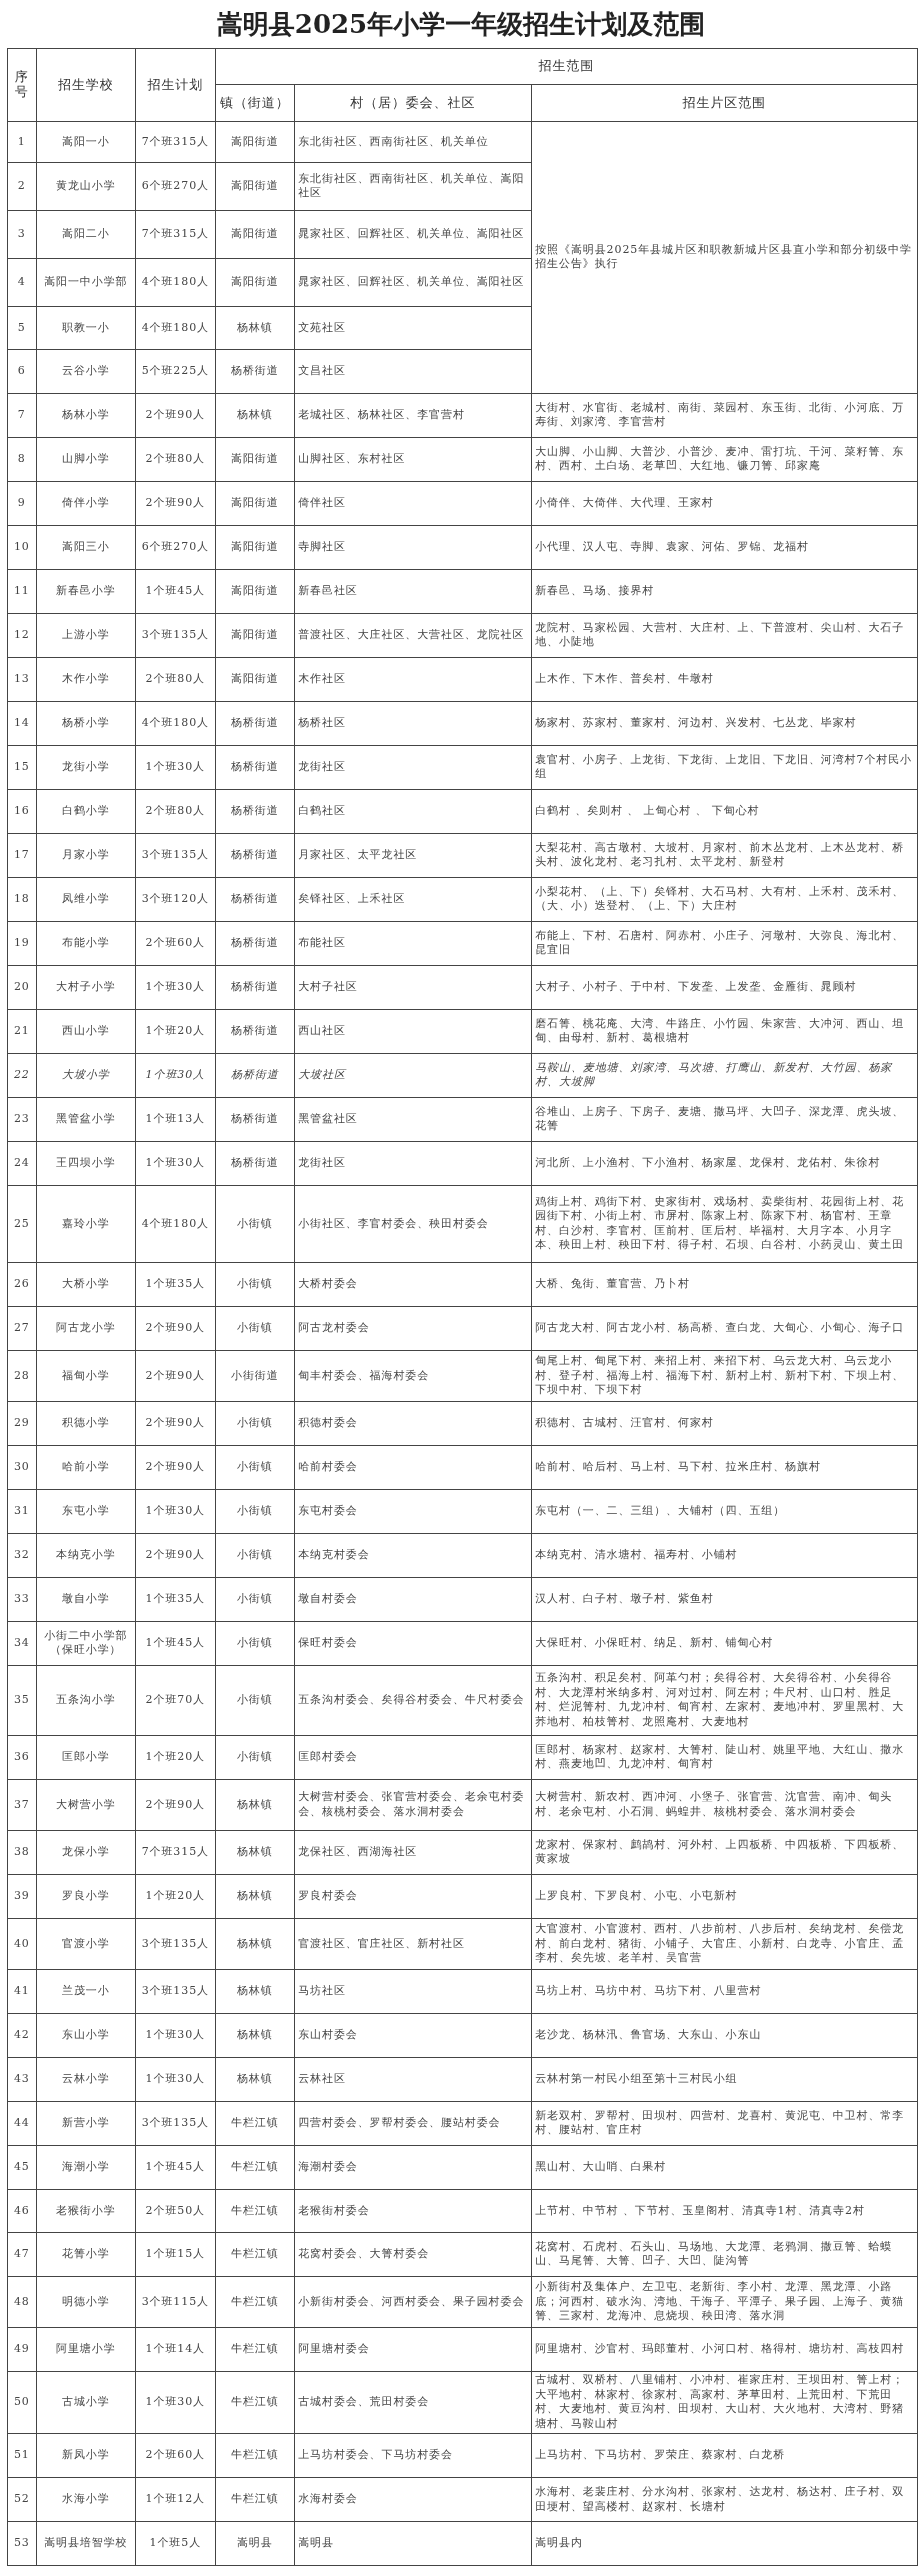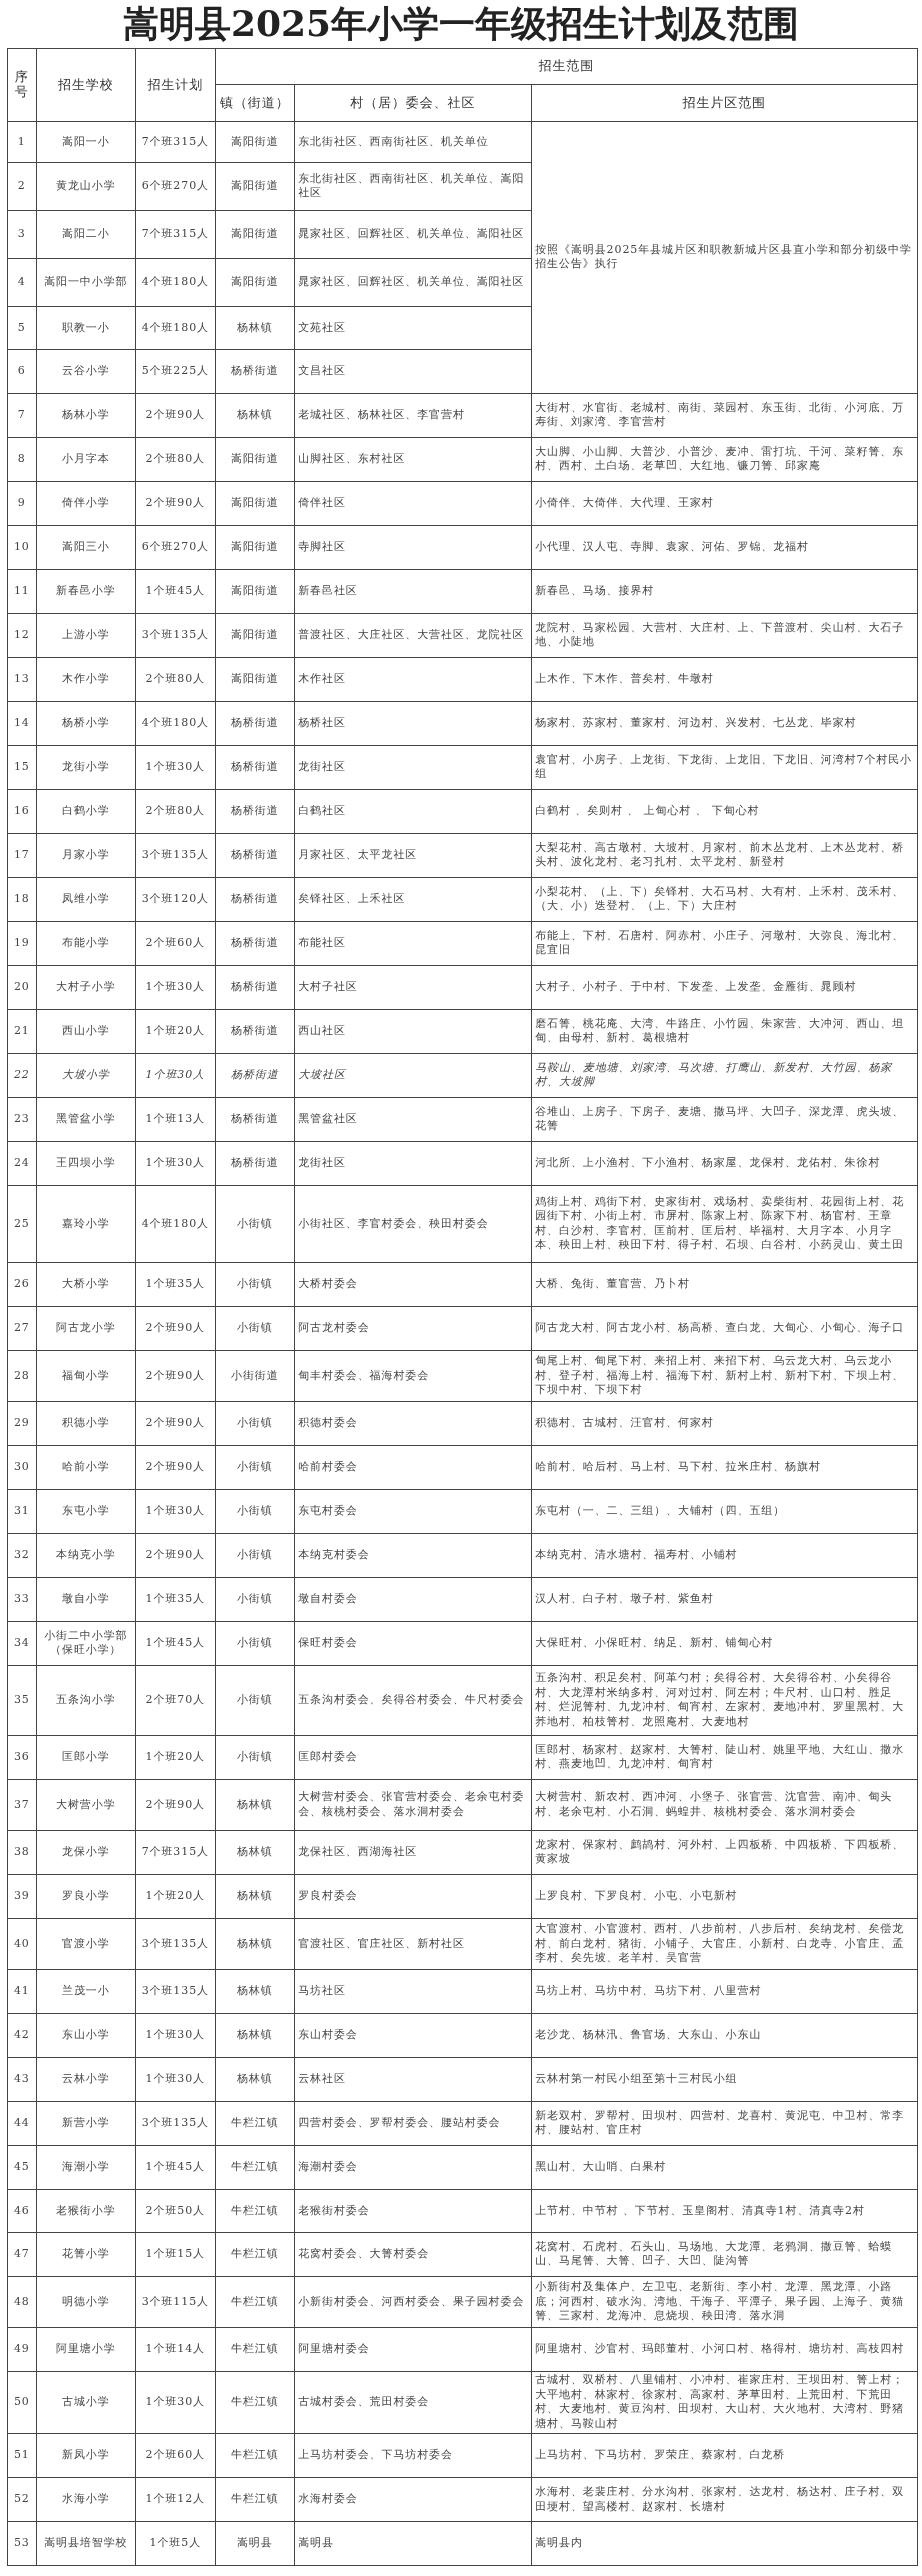--- a/index.html
+++ b/index.html
@@ -1,17 +1,17 @@
 <!DOCTYPE html>
 <html style="font-size:13.7px"><head>
 <meta charset="utf-8">
 <style>
   html, body { margin: 0; padding: 0; background: #ffffff; }
   body { width: 922px; height: 2576px; overflow: hidden; font-family: "DejaVu Serif", "Liberation Serif", serif; color: #333; }
-  .title { height: 48px; display: flex; align-items: center; justify-content: center; font-size: 36px; font-weight: bold; color: #222; letter-spacing: 0px; }
+  .title { height: 48px; display: flex; align-items: center; justify-content: center; font-size: 26px; font-weight: bold; color: #222; letter-spacing: 0px; }
   table { border-collapse: collapse; margin-left: 6.8px; width: 910px; table-layout: fixed; }
   th, td { border: 1.3px solid #444; font-size: 11px; font-weight: normal; color: #444; padding: 1.7px 3.4px; line-height: 14.5px; letter-spacing: 0.9px; }
   th { font-size: 13px; color: #333; text-align: center; }
   td.c { text-align: center; }
   td.l { text-align: left; vertical-align: middle; }
   tr.hdr1 th { height: 32px; }
   tr.hdr2 th { height: 32px; }
 </style>
 </head>
 <body>
@@ -87,21 +87,21 @@
       <tr style="height: 44px;">
         <td class="c">7</td>
         <td class="c">杨林小学</td>
         <td class="c">2个班90人</td>
         <td class="c">杨林镇</td>
         <td class="l">老城社区、杨林社区、李官营村</td>
         <td class="l">大街村、水官街、老城村、南街、菜园村、东玉街、北街、小河底、万寿街、刘家湾、李官营村</td>
       </tr>
       <tr style="height: 44px;">
         <td class="c">8</td>
-        <td class="c">小月字本</td>
+        <td class="c">山脚小学</td>
         <td class="c">2个班80人</td>
         <td class="c">嵩阳街道</td>
         <td class="l">山脚社区、东村社区</td>
         <td class="l">大山脚、小山脚、大普沙、小普沙、麦冲、雷打坑、干河、菜籽箐、东村、西村、土白场、老草凹、大红地、镰刀箐、邱家庵</td>
       </tr>
       <tr style="height: 44px;">
         <td class="c">9</td>
         <td class="c">倚伴小学</td>
         <td class="c">2个班90人</td>
         <td class="c">嵩阳街道</td>

